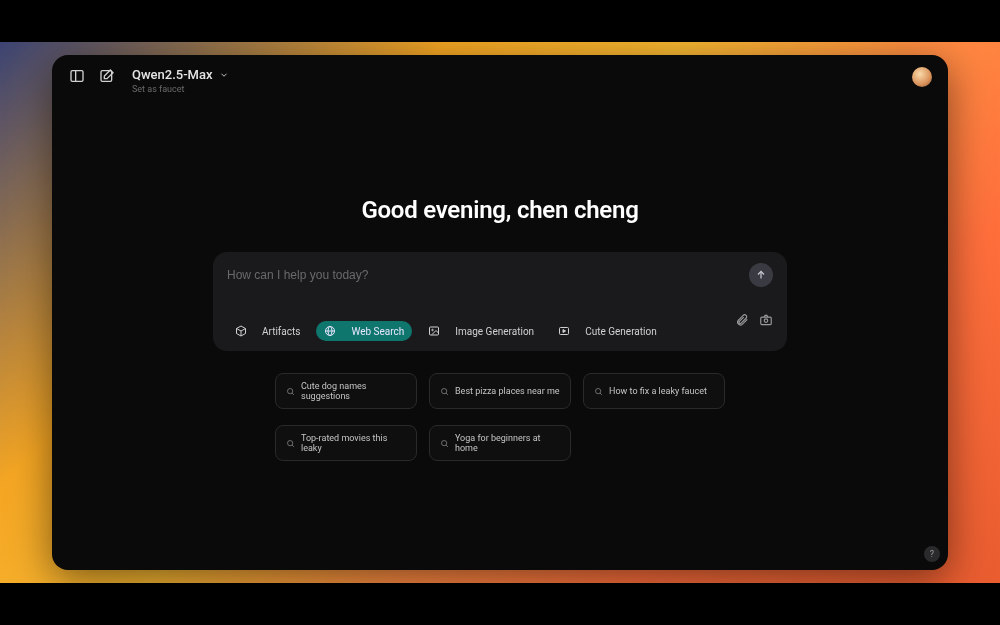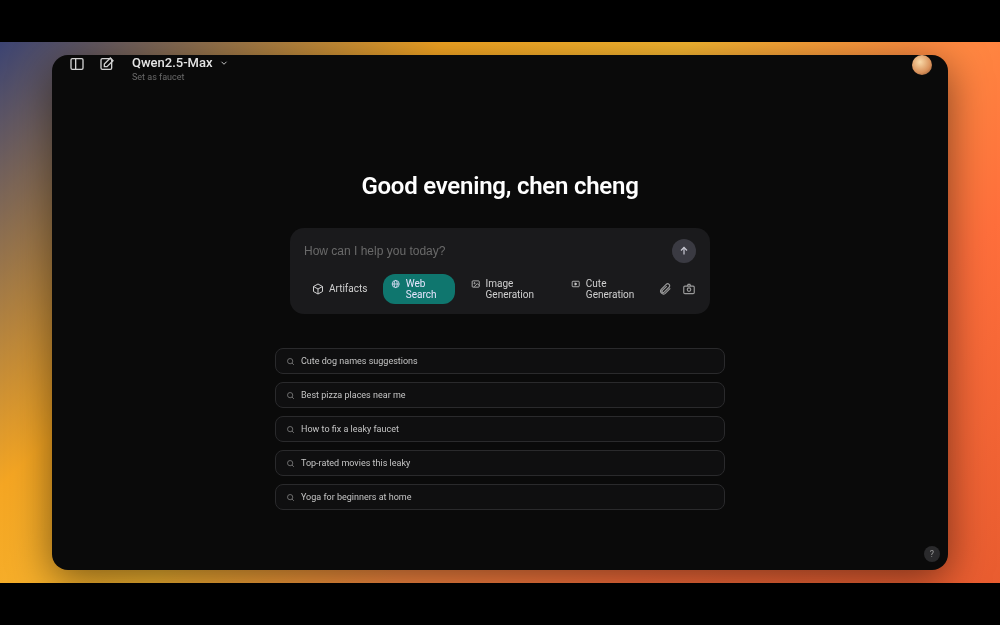--- a/index.html
+++ b/index.html
@@ -38,21 +38,21 @@
   border-radius: 16px;
   z-index: 1;
   display: flex;
   flex-direction: column;
   color: #e5e5e5;
   box-shadow: 0 10px 40px rgba(0,0,0,0.5);
 }
 .header {
   display: flex;
   align-items: flex-start;
-  padding: 0 16px;
+  padding: 12px 16px;
 }
 .header-left {
   display: flex;
   align-items: flex-start;
   gap: 12px;
 }
 .icon-btn {
   width: 18px;
   height: 18px;
   display: flex;
@@ -94,21 +94,21 @@
 }
 .greeting {
   font-size: 24px;
   font-weight: 600;
   color: #fff;
   letter-spacing: -0.01em;
   text-align: center;
 }
 .input-card {
   margin-top: 28px;
-  width: 420px;
+  width: 574px;
   background: #1a1a1c;
   border-radius: 14px;
   padding: 10px 14px 10px 14px;
 }
 .input-row {
   display: flex;
   align-items: center;
   gap: 8px;
 }
 .prompt-input {
@@ -133,46 +133,47 @@
 }
 .send-btn svg { width: 12px; height: 12px; color: #c5c5cf; }
 .modes-row {
   display: flex;
   align-items: center;
   gap: 8px;
   margin-top: 10px;
 }
 .mode-chip {
   display: flex;
-  align-items: flex-start;
-  gap: 5px;
+  align-items: center;
+  gap: 15px;
   font-size: 10px;
   color: #d0d0d0;
   padding: 4px 8px;
   border-radius: 12px;
   cursor: pointer;
+  margin-top: 23px;
 }
 .mode-chip svg { width: 12px; height: 12px; }
 .mode-chip.active {
   background: #0f766e;
   color: #e8e6ff;
 }
 .modes-right {
   margin-left: auto;
   display: flex;
   gap: 10px;
 }
 .modes-right .icon-btn { width: 14px; height: 14px; color: #9a9a9a; }
 .modes-right .icon-btn svg { width: 14px; height: 14px; }
 .suggestions {
-  margin-top: 34px;
+  margin-top: 22px;
   width: 450px;
   display: grid;
-  grid-template-columns: 1fr;
-  gap: 8px 12px;
+  grid-template-columns: 1fr 1fr 1fr;
+  gap: 16px 12px;
 }
 .sugg-chip {
   display: flex;
   align-items: center;
   gap: 6px;
   border: 1px solid #2a2a2c;
   border-radius: 8px;
   padding: 7px 10px;
   font-size: 9px;
   color: #c5c5c5;

